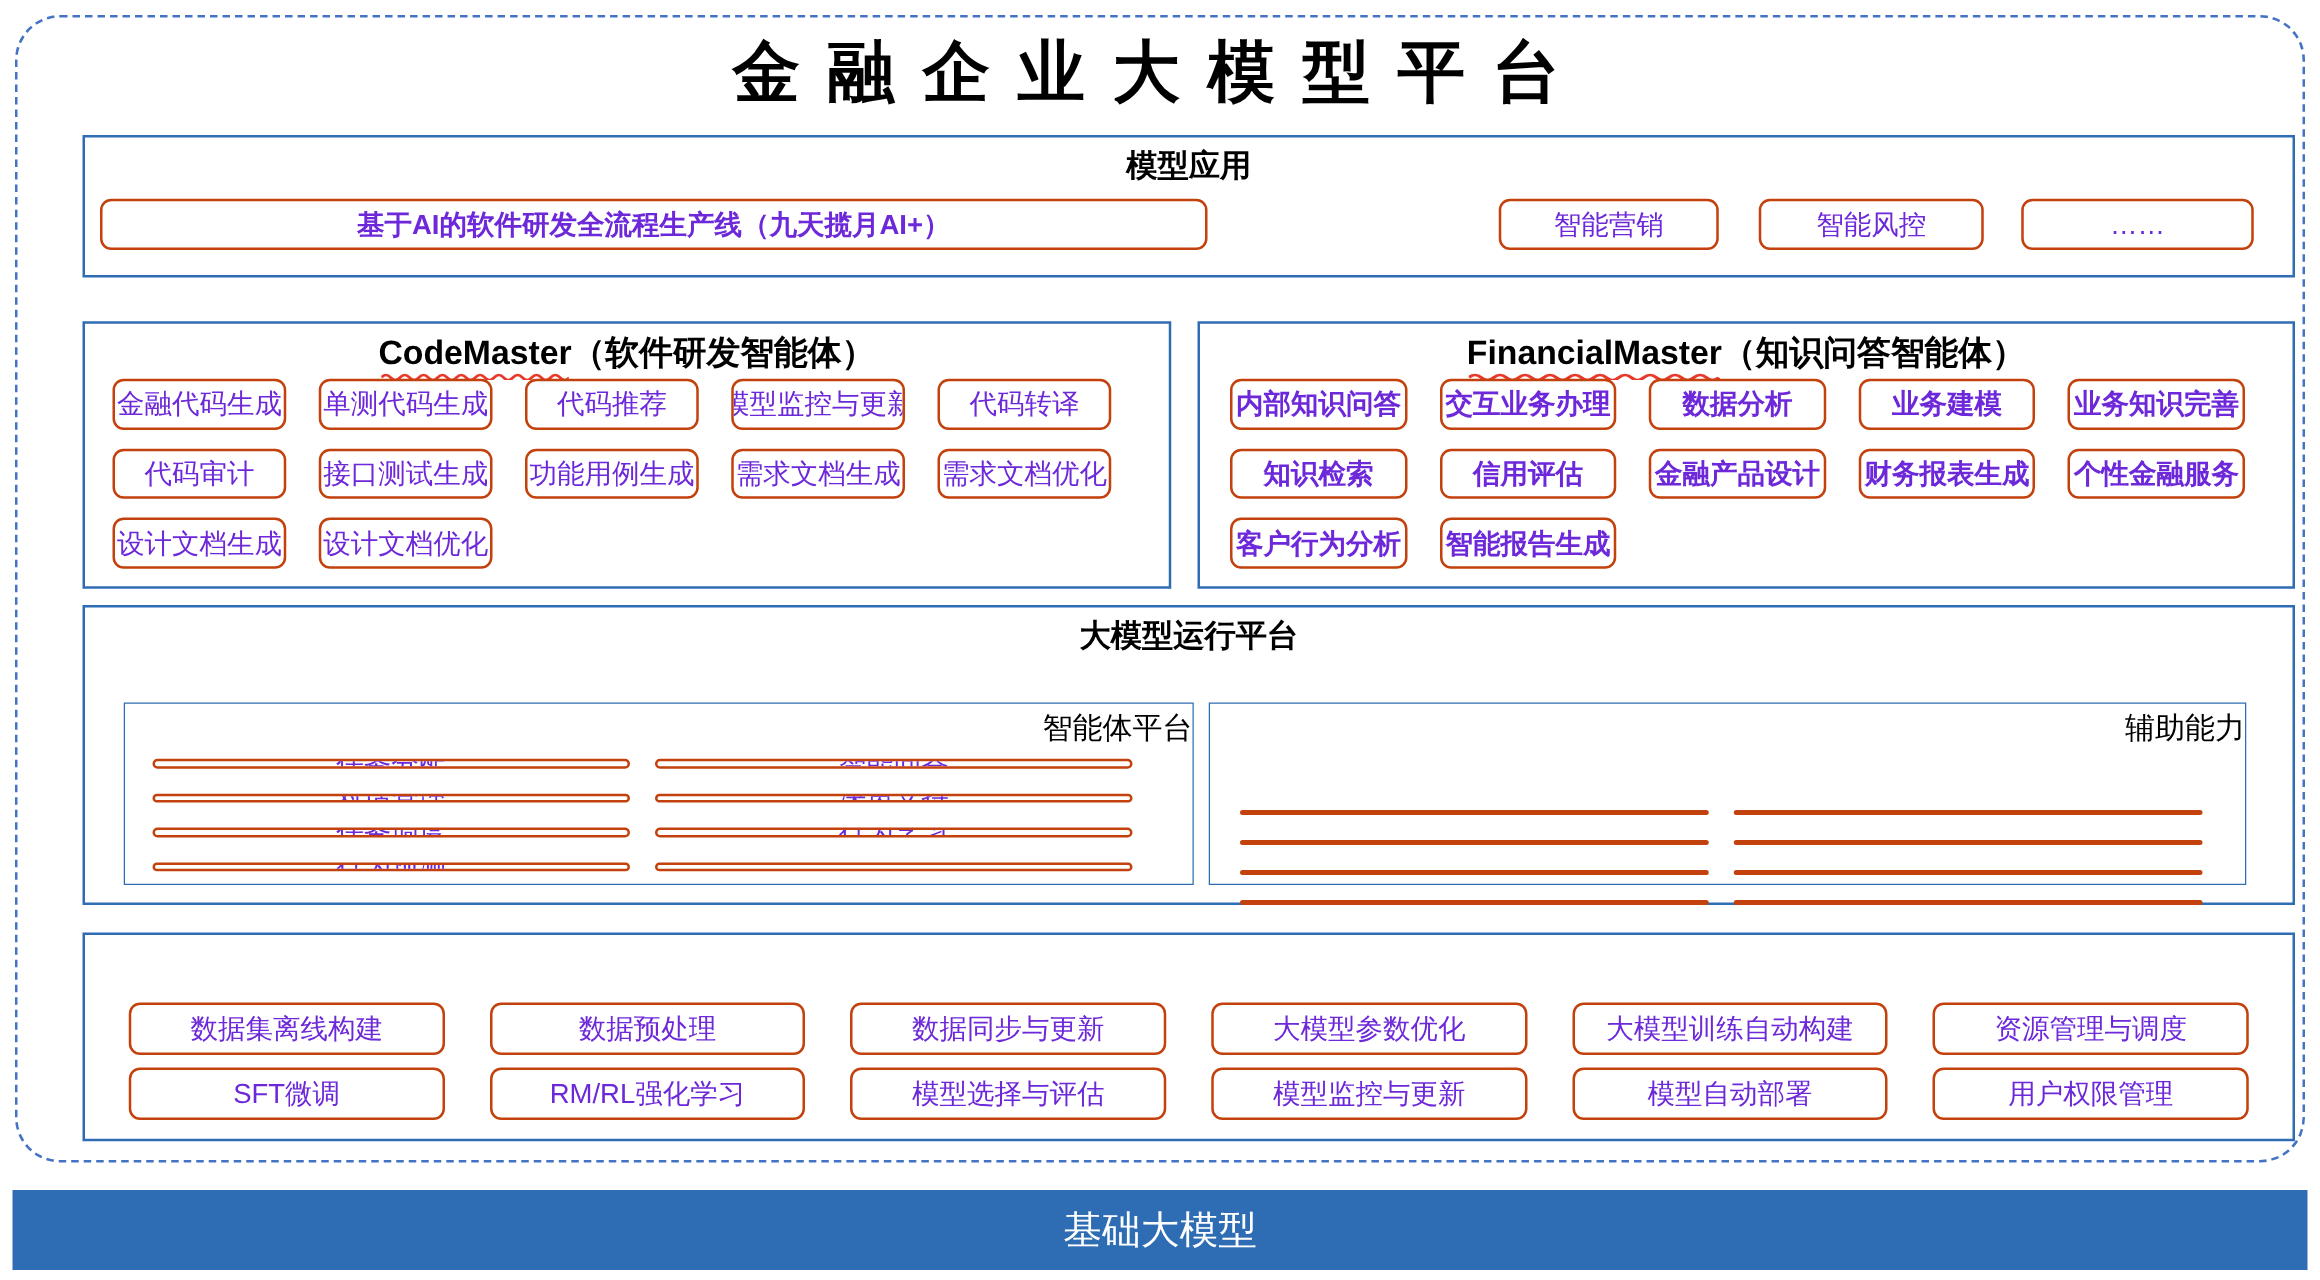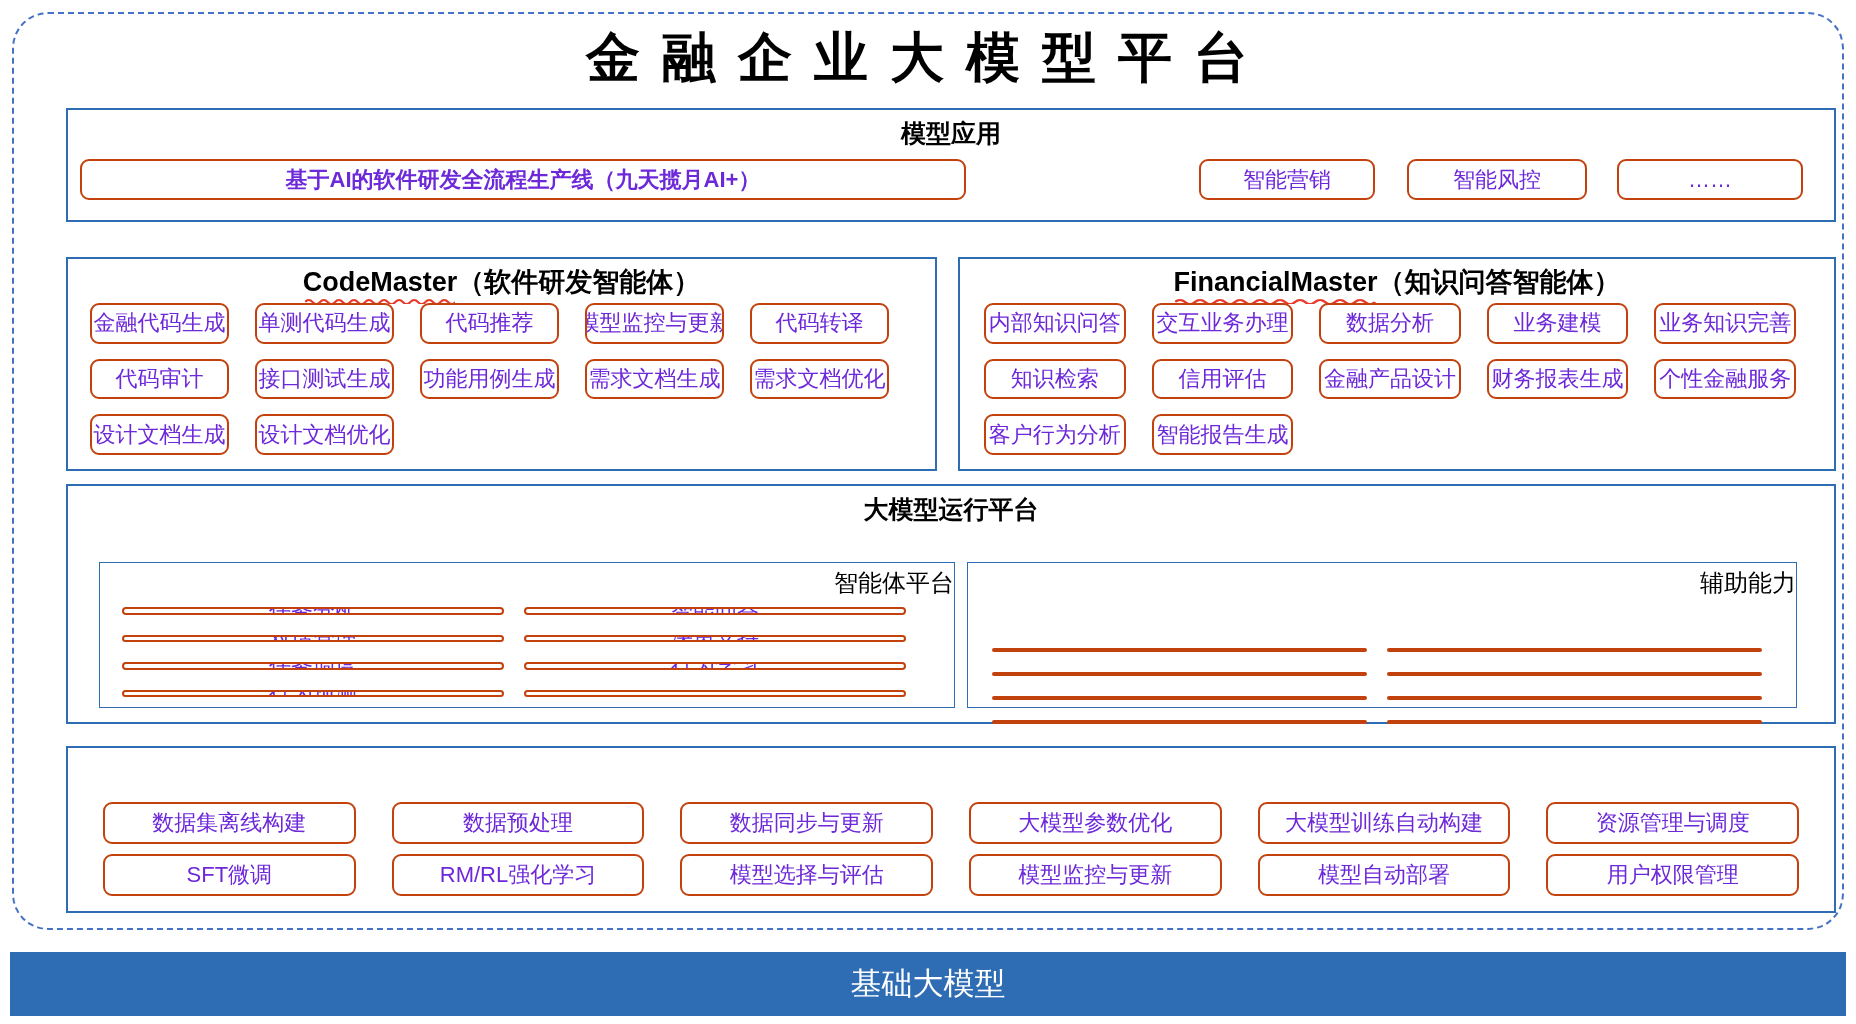--- a/index.html
+++ b/index.html
@@ -41,21 +41,21 @@
   #app-pipeline{left:12px;width:886px;font-weight:bold;}
   #app-b1{left:1131px;width:176px;}
   #app-b2{left:1339px;width:180px;}
   #app-b3{left:1549px;width:186px;}
   
   .grid4{
     position:absolute;top:44px;bottom:14px;
     display:grid;grid-template-columns:repeat(5,1fr);column-gap:26px;row-gap:15px;
   }
   #code-grid{left:22px;right:46px;}
-  #fin-grid{left:24px;right:38px;}
+  #fin-grid{left:24px;right:38px;font-weight:bold;}
   
   .inner-box{position:absolute;border:1.5px solid #2E6DB4;background:#fff;box-sizing:border-box;}
   #agent-box{left:31px;top:76px;width:856px;height:146px;}
   #aux-box{left:899px;top:76px;width:830px;height:146px;}
   .inner-header{text-align:right;font-size:24px;font-weight:normal;margin-top:5px;line-height:30px;}
   .grid4b{
     position:absolute;top:44px;bottom:10px;
     display:grid;grid-template-columns:repeat(2,1fr);column-gap:27px;row-gap:12px;gap:20px;
   }
   #agent-grid{left:22px;right:48px;}

